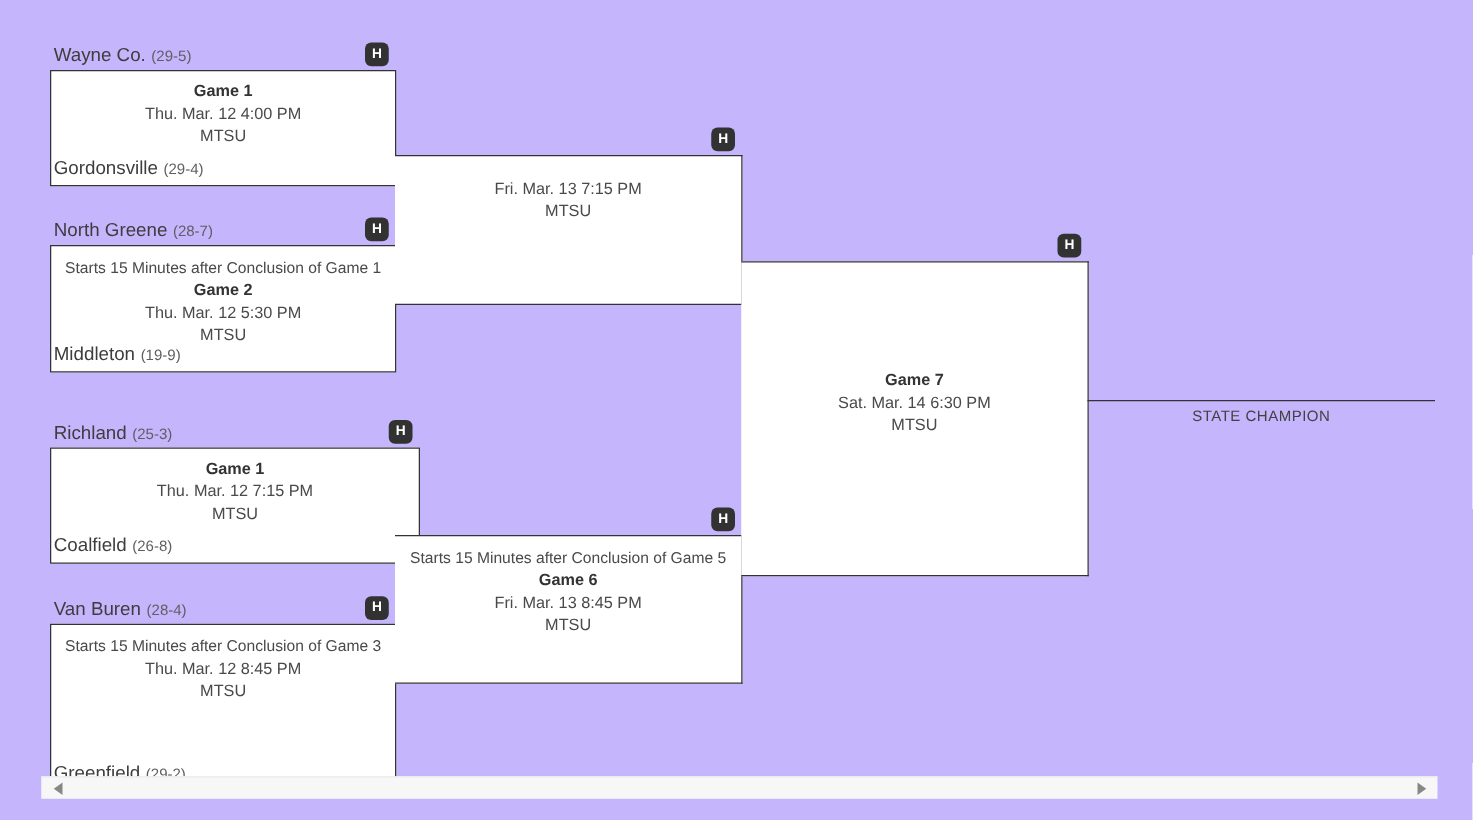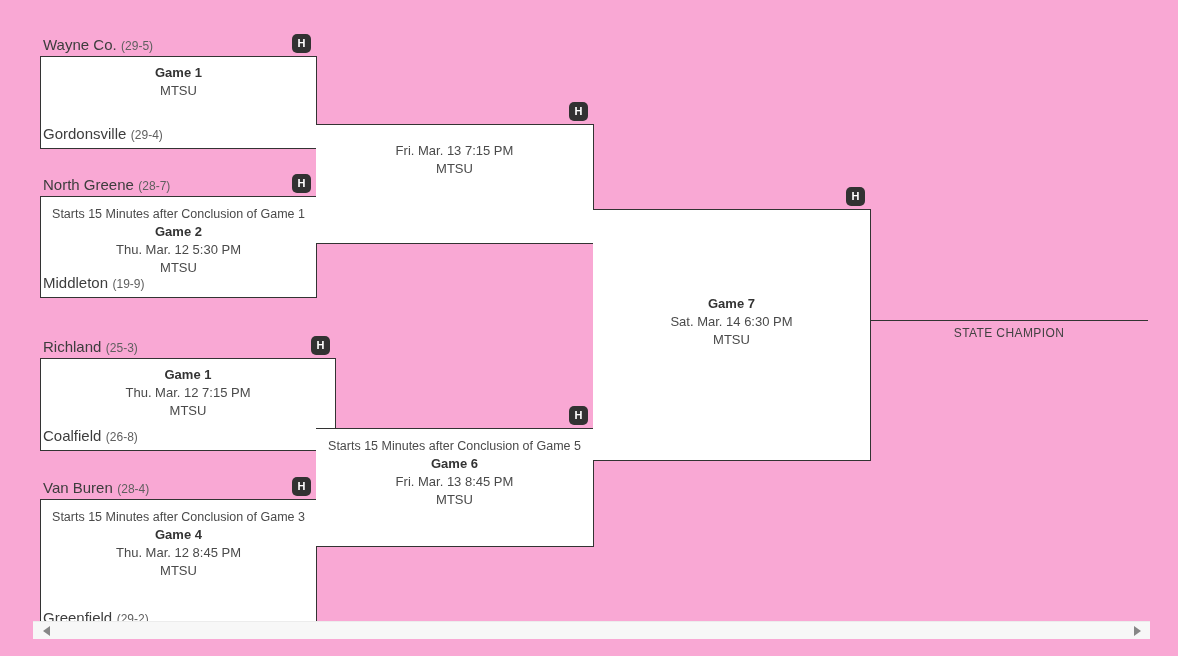--- a/index.html
+++ b/index.html
@@ -1,17 +1,17 @@
 <!DOCTYPE html>
 <html><head>
 <meta charset="utf-8">
 <style>
   * { box-sizing: border-box; margin: 0; padding: 0; }
   html,body { width:1178px; height:656px; background:#ffffff; font-family:"Liberation Sans", sans-serif; }
-  .stage { position:relative; width:1178px; height:656px; overflow:hidden; background:#f9a8d4; }
+  .stage { position:relative; width:1178px; height:656px; overflow:hidden; background:#c4b5fd; }
 
   
   .box { position:absolute; border:1px solid #333333; background:#ffffff; }
   .box.noleft { border-left:none; }
 
   .tlabel { position:absolute; left:2px; white-space:nowrap; line-height:17px; }
   .tlabel.ttop { top:-21px; }
   .tlabel.tbot { bottom:4px; }
   .tname { font-size:15px; color:#3d3d3d; }
   .trec  { font-size:12px; color:#5f5f5f; }
@@ -46,20 +46,21 @@
 <div class="stage">
 
   <div class="box" style="left:40px; top:56px; width:277px; height:93px;">
     <div class="tlabel ttop">
       <span class="tname">Wayne Co.</span>
       <span class="trec">(29-5)</span>
     </div>
     <div class="hbadge">H</div>
     <div class="ginfo" style="padding-top:7px;">
       <div class="gname">Game 1</div>
+      <div class="gline">Thu. Mar. 12 4:00 PM</div>
       <div class="gline">MTSU</div>
     </div>
     <div class="tlabel tbot">
       <span class="tname">Gordonsville</span>
       <span class="trec">(29-4)</span>
     </div>
   </div>
 
   <div class="box" style="left:40px; top:196px; width:277px; height:102px;">
     <div class="tlabel ttop">
@@ -97,21 +98,20 @@
   </div>
 
   <div class="box" style="left:40px; top:499px; width:277px; height:134px;">
     <div class="tlabel ttop">
       <span class="tname">Van Buren</span>
       <span class="trec">(28-4)</span>
     </div>
     <div class="hbadge">H</div>
     <div class="ginfo" style="padding-top:8px;">
       <div class="gnote">Starts 15 Minutes after Conclusion of Game 3</div>
-      <div class="gname">Game 4</div>
       <div class="gline">Thu. Mar. 12 8:45 PM</div>
       <div class="gline">MTSU</div>
     </div>
     <div class="tlabel tbot">
       <span class="tname">Greenfield</span>
       <span class="trec">(29-2)</span>
     </div>
   </div>
 
   <div class="box noleft" style="left:316px; top:124px; width:278px; height:120px;">

